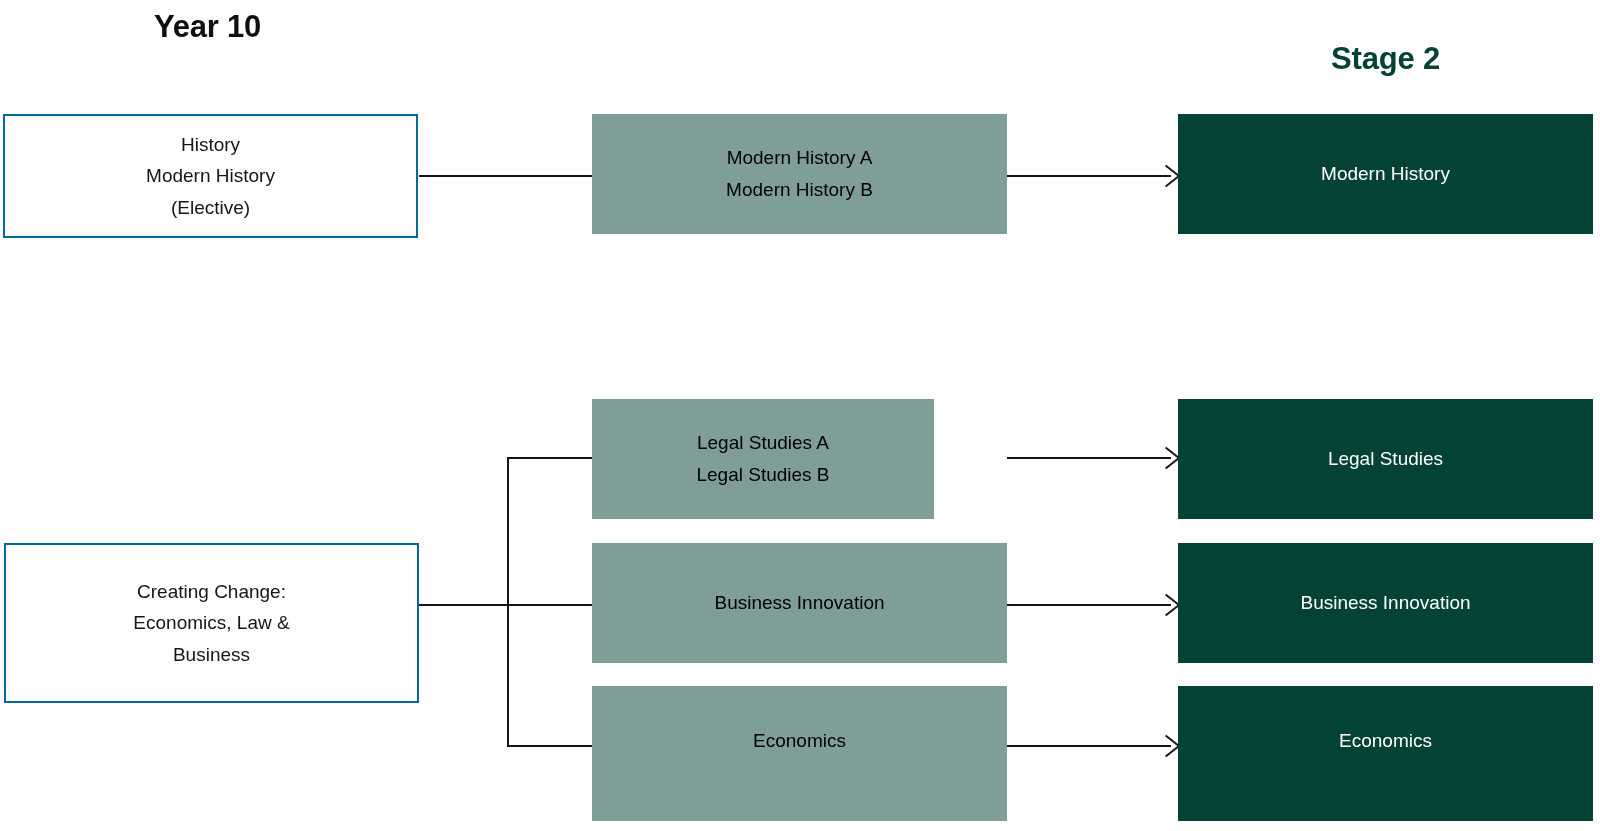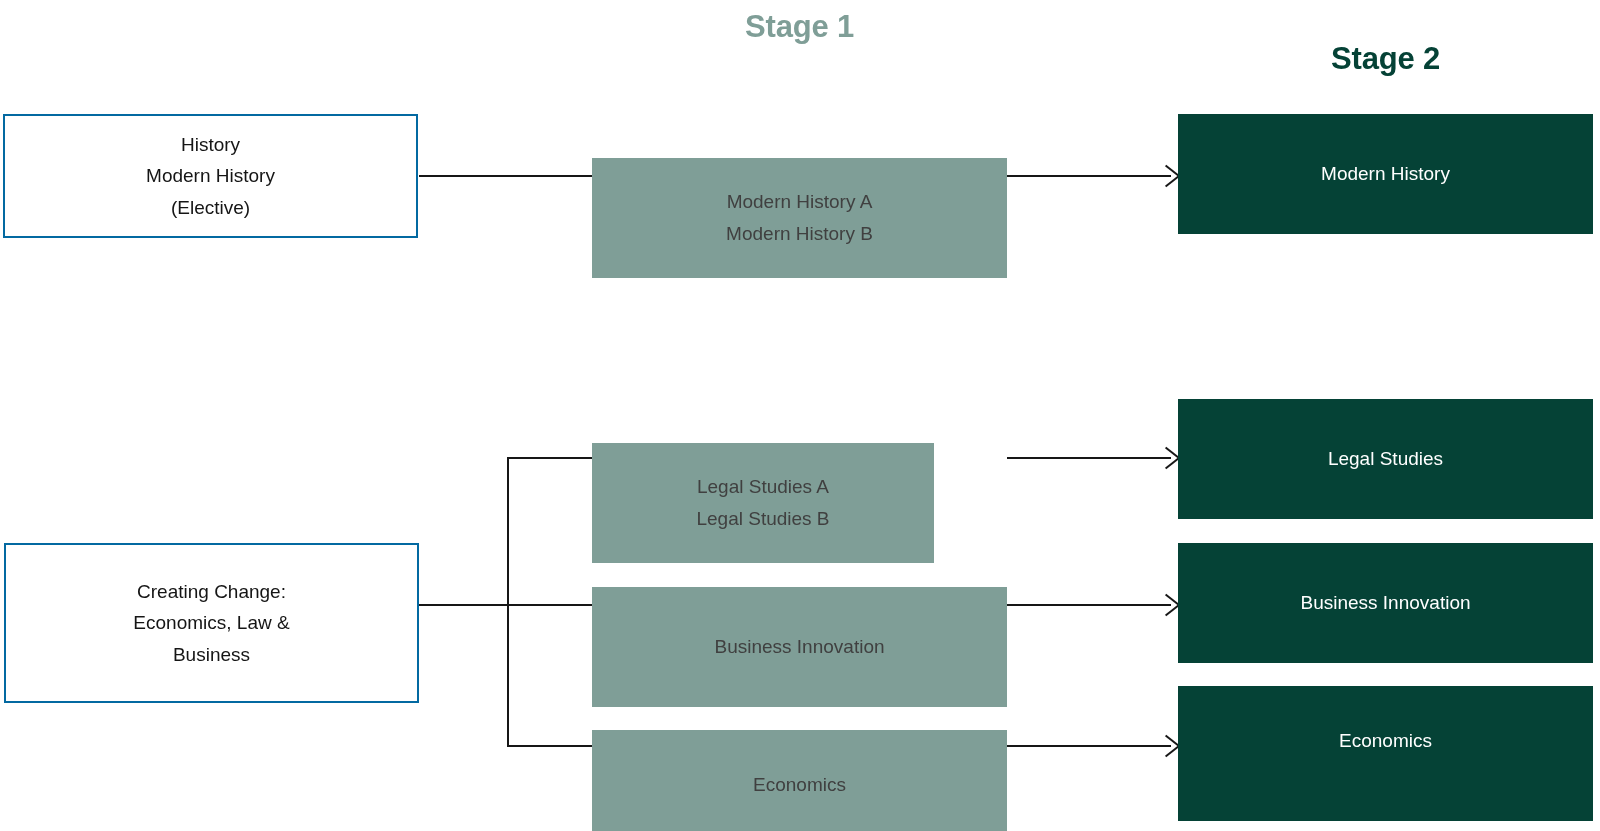--- a/index.html
+++ b/index.html
@@ -68,22 +68,21 @@
   
   .node.year10 {
     background: #ffffff;
     border: 2px solid #0369a1;
     color: #151515;
   }
   
   .node.stage1 {
     background: #7f9e97;
     border: none;
-    color: #404040;
-    margin-top: 44px;
+    color: #000000;
   }
   
   .node.stage2 {
     background: #054236;
     border: none;
     color: #ffffff;
   }
 
   
   .hline {
@@ -120,21 +119,21 @@
     top: 0;
     transform-origin: right center;
     transform: rotate(38deg);
   }
 </style>
 </head>
 <body>
 
 <div id="canvas">
 
-  <div class="col-header" id="header-stage1">Stage 1</div>
+  <div class="col-header" id="header-year10">Year 10</div>
   <div class="col-header" id="header-stage2">Stage 2</div>
 
   <div class="node year10" style="left:3px; top:114px; width:415px; height:124px;">
     <span class="node-label">History
 Modern History
 (Elective)</span>
   </div>
 
   <div class="hline" style="left:419px; top:175px; width:173px;"></div>
 

